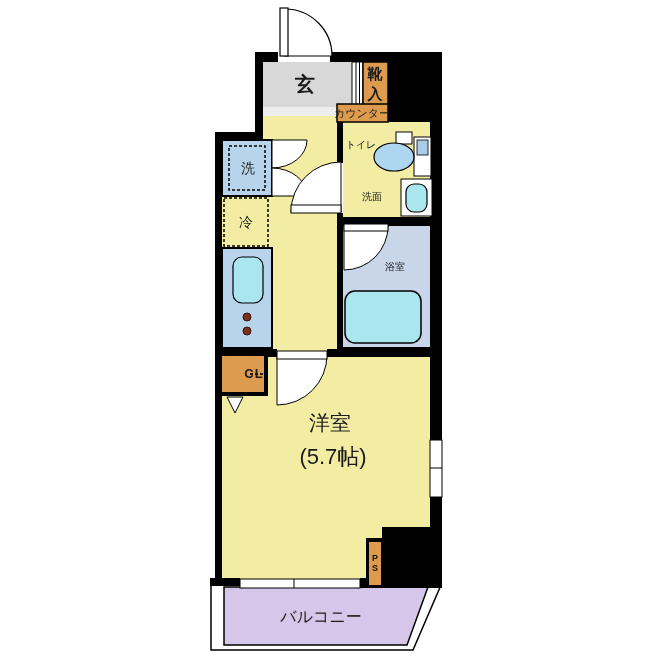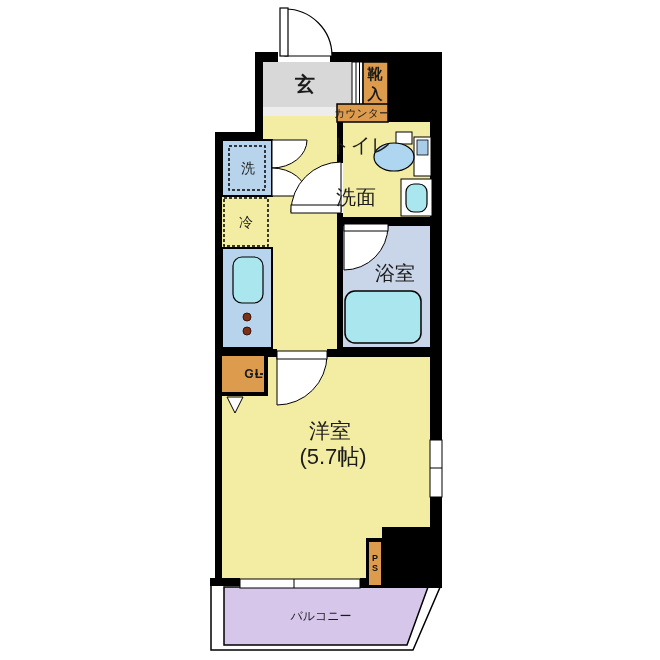--- a/index.html
+++ b/index.html
@@ -9,27 +9,27 @@
   }
   #plan-svg{position:absolute;left:0;top:0;width:660px;height:660px;}
   .lbl{
     position:absolute;transform:translate(-50%,-50%);
     color:#1b1b1b;white-space:pre;text-align:center;line-height:1.15;
     font-family:"Liberation Sans","DejaVu Sans",sans-serif;
   }
   .lbl-genkan{font-size:20px;font-weight:bold;}
   .lbl-shoe{font-size:15px;font-weight:bold;line-height:20px;}
   .lbl-counter{font-size:11px;}
-  .lbl-room-s{font-size:20px;}
+  .lbl-room-s{font-size:10px;}
   .lbl-appliance{font-size:14px;}
   .lbl-cl{font-size:13px;font-weight:bold;letter-spacing:1px;}
   .lbl-main{font-size:21px;}
   .lbl-size{font-size:22px;}
   .lbl-ps{font-size:9px;font-weight:bold;line-height:10px;color:#111;}
-  .lbl-balcony{font-size:12px;}
+  .lbl-balcony{font-size:16px;}
 </style>
 </head>
 <body>
 
 <div id="stage">
   <svg id="plan-svg" viewBox="0 0 660 660">
 
     <rect x="263" y="62" width="92" height="45" style="fill:var(--c-entrance-gray)"></rect>
     <rect x="263" y="107" width="92" height="9" style="fill:var(--c-step-edge)"></rect>
     <rect x="263" y="116" width="74" height="24" style="fill:var(--c-floor)"></rect>
@@ -115,23 +115,23 @@
     <rect x="277" y="351" width="50" height="8" fill="#ffffff" stroke="#000" stroke-width="1"></rect>
 
     <path d="M 227,397 L 243,397 L 235,413 Z" fill="#ffffff" stroke="#000" stroke-width="1"></path>
   </svg>
 
   <div class="lbl lbl-genkan" style="left:305px;top:84px;">玄</div>
   <div class="lbl lbl-shoe" style="left:375px;top:84px;">靴
 入</div>
   <div class="lbl lbl-counter" style="left:362px;top:113px;">カウンター</div>
   <div class="lbl lbl-room-s" style="left:361px;top:145px;">トイレ</div>
-  <div class="lbl lbl-room-s" style="left:356px;top:197px;">洗面</div>
-  <div class="lbl lbl-room-s" style="left:395px;top:267px;margin-top:6px;">浴室</div>
+  <div class="lbl lbl-room-s" style="left:372px;top:197px;">洗面</div>
+  <div class="lbl lbl-room-s" style="left:395px;top:267px;">浴室</div>
   <div class="lbl lbl-appliance" style="left:248px;top:168px;">洗</div>
   <div class="lbl lbl-appliance" style="left:246px;top:222px;">冷</div>
   <div class="lbl lbl-cl" style="left:254px;top:374px;">CL</div>
-  <div class="lbl lbl-main" style="left:330px;top:423px;margin-top:8px;">洋室</div>
+  <div class="lbl lbl-main" style="left:330px;top:423px;">洋室</div>
   <div class="lbl lbl-size" style="left:333px;top:457px;">(5.7帖)</div>
   <div class="lbl lbl-ps" style="left:375px;top:563px;">P
 S</div>
   <div class="lbl lbl-balcony" style="left:321px;top:617px;">バルコニー</div>
 </div>
 
 </body></html>

